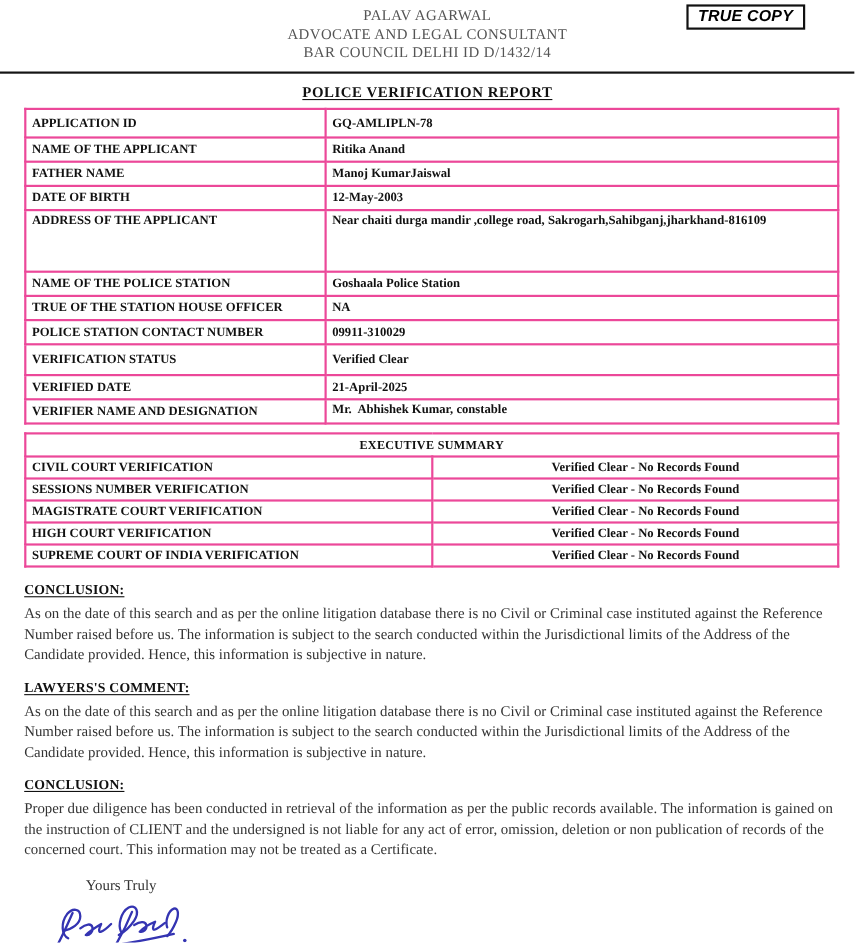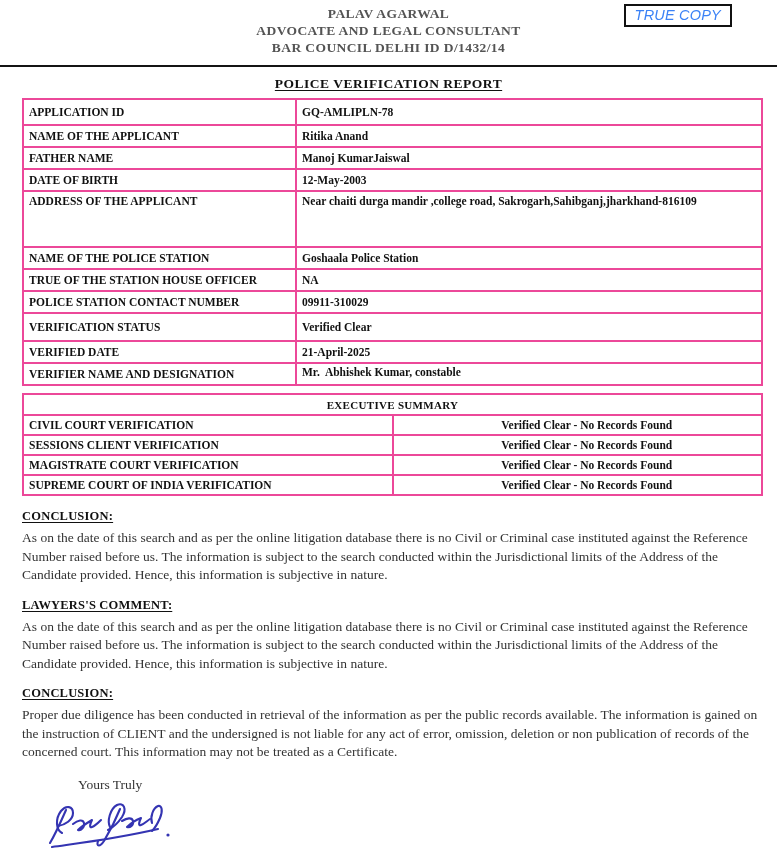--- a/index.html
+++ b/index.html
@@ -11,35 +11,35 @@
     background: #ffffff;
     font-family: "Liberation Serif", serif;
     overflow: hidden;
   }
 
   
   .header-block {
     padding-top: 5px;
     text-align: center;
     color: #545454;
-    font-weight: bold;
+    font-weight: normal;
   }
   .header-line { font-size: 13.5px; line-height: 17px; letter-spacing: 0.4px; }
 
   .true-copy-box {
     position: absolute;
     top: 4px;
     right: 45px;
     border: 2px solid #111111;
     padding: 1px 9px 2px 9px;
     font-family: "Liberation Sans", sans-serif;
     font-style: italic;
-    font-weight: normal;
+    font-weight: bold;
     font-size: 14.5px;
-    color: #3b82f6;
+    color: #000000;
     background: #ffffff;
     letter-spacing: 0.2px;
   }
 
   .top-rule { border: 0; border-top: 2.5px solid #141414; margin: 9px 0 0 0; }
 
   .doc-title {
     margin-top: 9px;
     text-align: center;
     font-size: 13.5px;
@@ -180,25 +180,29 @@
     <table class="grid exec">
       <tbody>
         <tr>
           <th class="exec-title" colspan="2">EXECUTIVE SUMMARY</th>
         </tr>
         <tr>
           <td class="lbl">CIVIL COURT VERIFICATION</td>
           <td class="val">Verified Clear - No Records Found</td>
         </tr>
         <tr>
-          <td class="lbl">SESSIONS CLIENT VERIFICATION</td>
+          <td class="lbl">SESSIONS NUMBER VERIFICATION</td>
           <td class="val">Verified Clear - No Records Found</td>
         </tr>
         <tr>
           <td class="lbl">MAGISTRATE COURT VERIFICATION</td>
+          <td class="val">Verified Clear - No Records Found</td>
+        </tr>
+        <tr>
+          <td class="lbl">HIGH COURT VERIFICATION</td>
           <td class="val">Verified Clear - No Records Found</td>
         </tr>
         <tr>
           <td class="lbl">SUPREME COURT OF INDIA VERIFICATION</td>
           <td class="val">Verified Clear - No Records Found</td>
         </tr>
       </tbody>
     </table>
 
     <div class="section">

